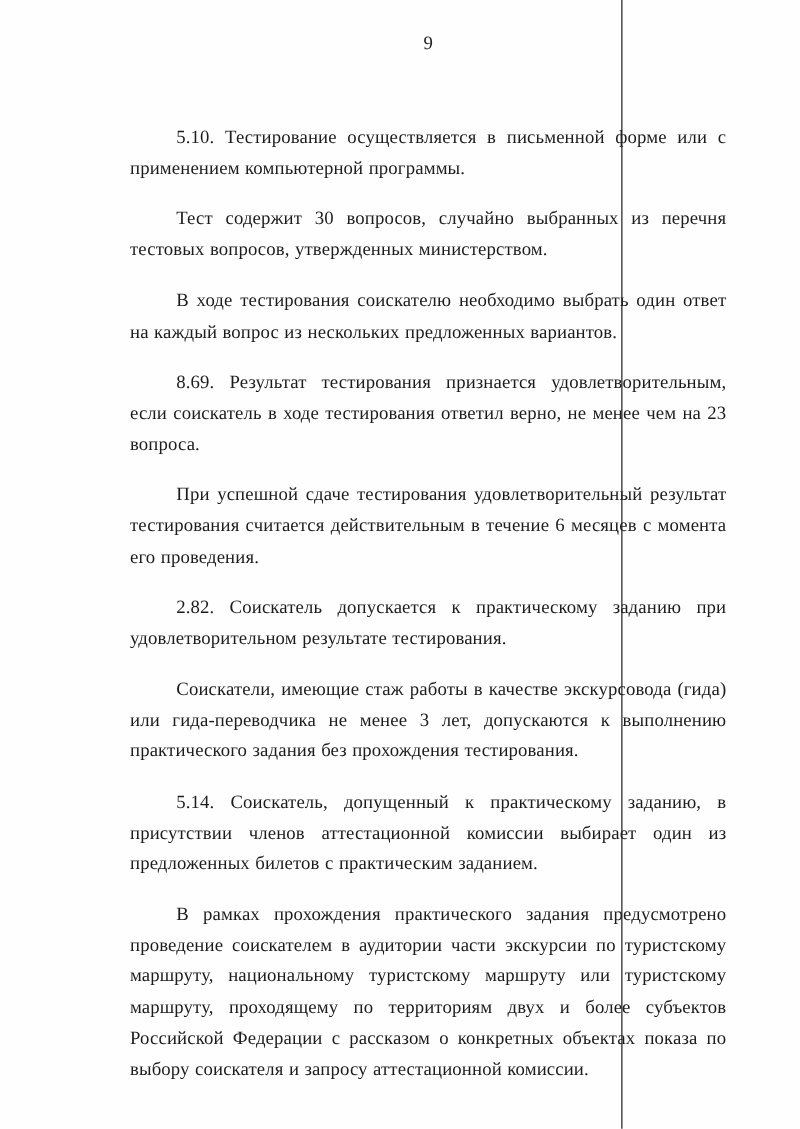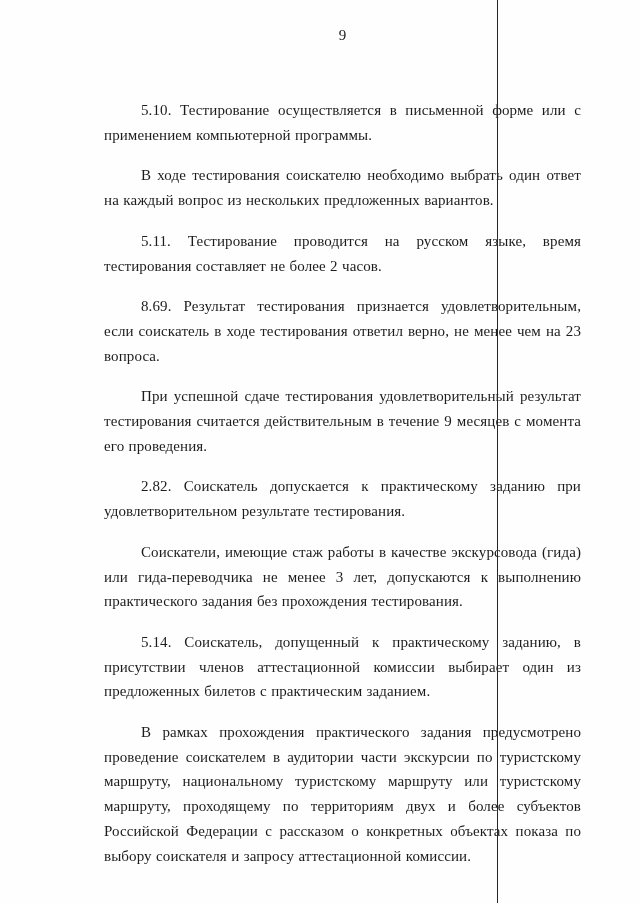--- a/index.html
+++ b/index.html
@@ -56,24 +56,24 @@
   }
 </style>
 </head>
 <body>
 
 <div class="page">
   <div class="page-number">9</div>
 
   <div class="content">
     <p class="para">5.10. Тестирование осуществляется в письменной форме или с применением компьютерной программы.</p>
+    <p class="para">Тест содержит 30 вопросов, случайно выбранных из перечня тестовых вопросов, утвержденных министерством.</p>
     <p class="para">В ходе тестирования соискателю необходимо выбрать один ответ на каждый вопрос из нескольких предложенных вариантов.</p>
-    <p class="para">5.11. Тестирование проводится на русском языке, время тестирования составляет не более 2 часов.</p>
     <p class="para">8.69. Результат тестирования признается удовлетворительным, если соискатель в ходе тестирования ответил верно, не менее чем на 23 вопроса.</p>
-    <p class="para">При успешной сдаче тестирования удовлетворительный результат тестирования считается действительным в течение 9 месяцев с момента его проведения.</p>
+    <p class="para">При успешной сдаче тестирования удовлетворительный результат тестирования считается действительным в течение 6 месяцев с момента его проведения.</p>
     <p class="para">2.82. Соискатель допускается к практическому заданию при удовлетворительном результате тестирования.</p>
     <p class="para">Соискатели, имеющие стаж работы в качестве экскурсовода (гида) или гида-переводчика не менее 3 лет, допускаются к выполнению практического задания без прохождения тестирования.</p>
     <p class="para">5.14. Соискатель, допущенный к практическому заданию, в присутствии членов аттестационной комиссии выбирает один из предложенных билетов с практическим заданием.</p>
     <p class="para">В рамках прохождения практического задания предусмотрено проведение соискателем в аудитории части экскурсии по туристскому маршруту, национальному туристскому маршруту или туристскому маршруту, проходящему по территориям двух и более субъектов Российской Федерации с рассказом о конкретных объектах показа по выбору соискателя и запросу аттестационной комиссии.</p>
   </div>
 
   <div class="fold-line"></div>
 </div>
 
 </body></html>

